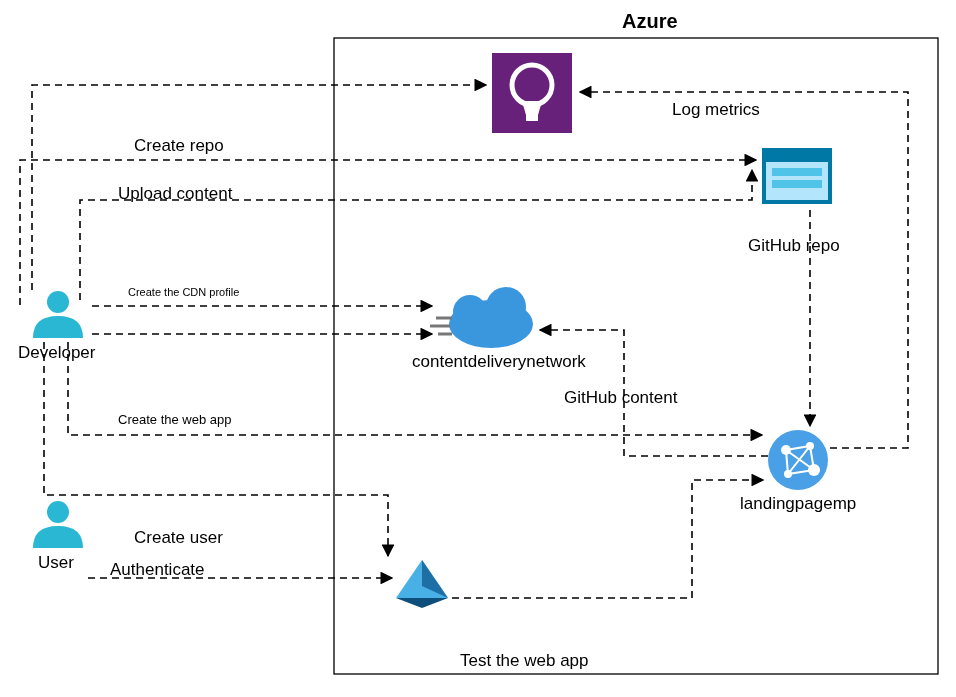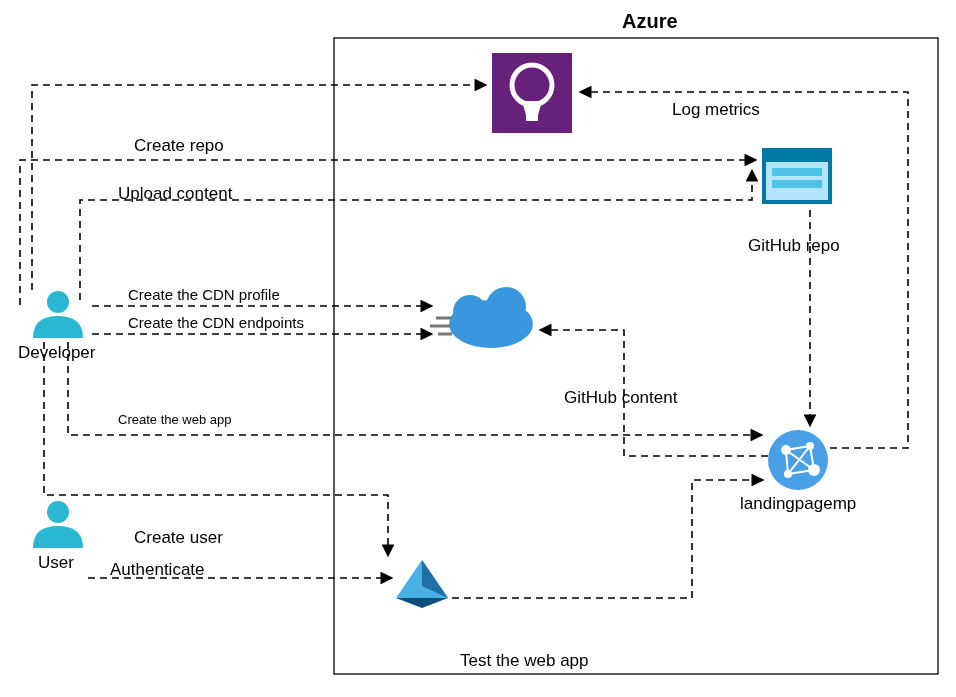--- a/index.html
+++ b/index.html
@@ -87,20 +87,21 @@
   <svg class="layer">
     <g transform="translate(436,292)">
       <ellipse cx="55" cy="32" rx="42" ry="24" fill="#3a96dd"></ellipse>
       <circle cx="34" cy="20" r="17" fill="#3a96dd"></circle>
       <circle cx="70" cy="15" r="20" fill="#3a96dd"></circle>
       <line x1="0" y1="26" x2="16" y2="26" stroke="#777" stroke-width="3"></line>
       <line x1="-6" y1="34" x2="14" y2="34" stroke="#777" stroke-width="3"></line>
       <line x1="2" y1="42" x2="16" y2="42" stroke="#777" stroke-width="3"></line>
     </g>
   </svg>
+  <div class="node-caption" style="left:412px; top:352px;">contentdeliverynetwork</div>
 
   <svg class="layer">
     <g transform="translate(768,430)">
       <circle cx="30" cy="30" r="30" fill="#4aa0e6"></circle>
       <circle cx="18" cy="20" r="5" fill="#fff"></circle>
       <circle cx="42" cy="16" r="4" fill="#fff"></circle>
       <circle cx="46" cy="40" r="6" fill="#fff"></circle>
       <circle cx="20" cy="44" r="4" fill="#fff"></circle>
       <path d="M18 20 L42 16 L46 40 L20 44 Z" fill="none" stroke="#fff" stroke-width="2"></path>
       <path d="M18 20 L46 40 M42 16 L20 44" stroke="#fff" stroke-width="2"></path>
@@ -146,21 +147,20 @@
 
       <path d="M810 210 L810 426" marker-end="url(#arrow)"></path>
 
       <path d="M830 448 L908 448 L908 92 L580 92" marker-end="url(#arrow)"></path>
     </g>
   </svg>
 
   <div class="label" style="left:672px; top:100px;">Log metrics</div>
   <div class="label" style="left:134px; top:136px;">Create repo</div>
   <div class="label" style="left:118px; top:176px;margin-top:8px;">Upload content</div>
-  <div class="label" style="left:128px; top:286px; font-size:15px;">Create the CDN profile</div>
-  <div class="label" style="left:128px; top:314px; font-size:15px;">Create the CDN endpoints</div>
+  <div class="label" style="left:128px; top:286px; font-size:11px;">Create the CDN profile</div>
   <div class="label" style="left:564px; top:388px;">GitHub content</div>
   <div class="label" style="left:118px; top:412px; font-size:13px;">Create the web app</div>
   <div class="label" style="left:134px; top:528px;">Create user</div>
   <div class="label" style="left:110px; top:560px;">Authenticate</div>
   <div class="label" style="left:460px; top:606px;margin-top:45px;">Test the web app</div>
 
 </div>
 
 </body></html>

